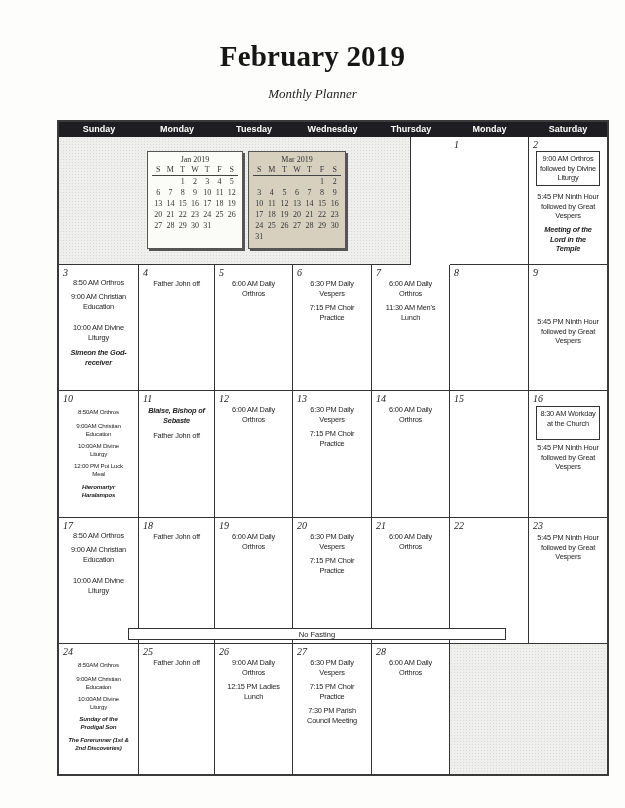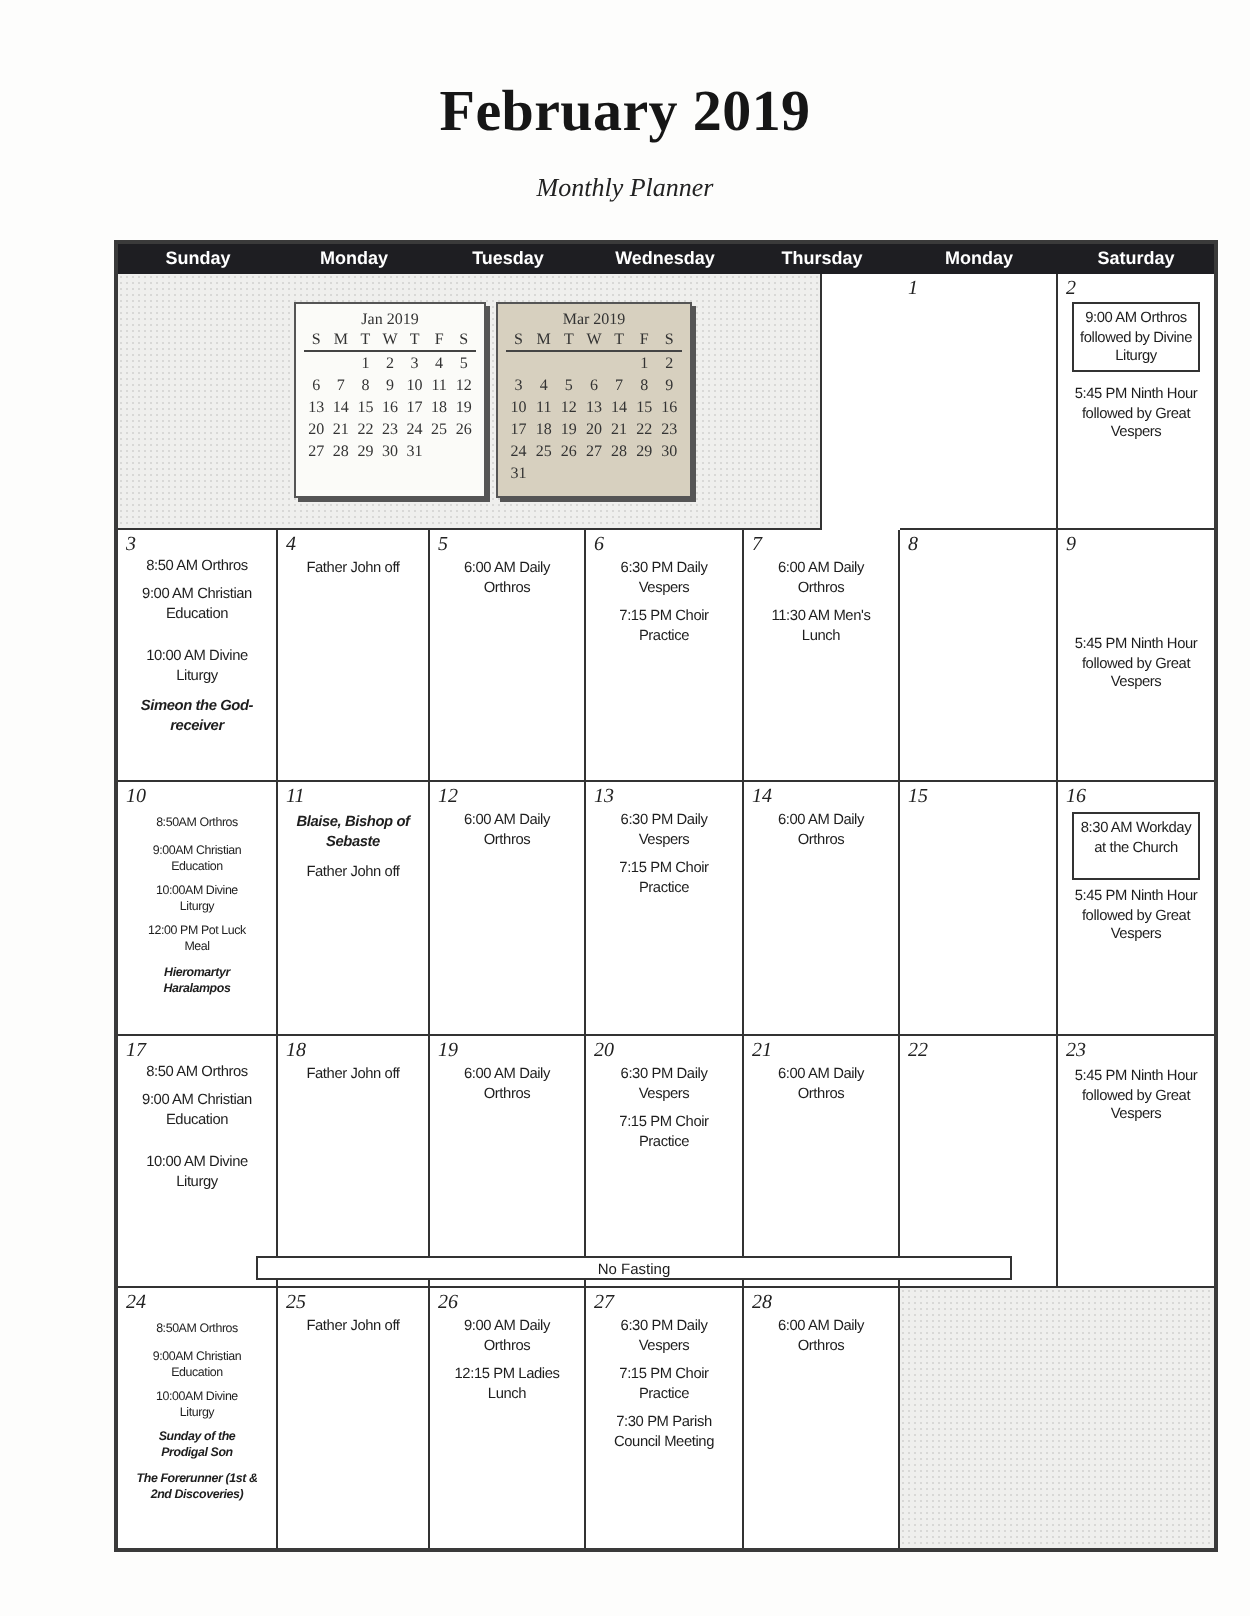--- a/index.html
+++ b/index.html
@@ -166,20 +166,21 @@
     </div>
   </div>
 
   <div class="cell" style="left:391px;top:15px;width:79px;height:128px">
     <span class="dnum">1</span>
   </div>
   <div class="cell" style="left:470px;top:15px;width:78px;height:128px;border-right:none">
     <span class="dnum">2</span>
     <div class="ev box" style="top:14px">9:00 AM Orthros followed by Divine Liturgy</div>
     <div class="ev" style="top:55px;padding:0 8px">5:45 PM Ninth Hour followed by Great Vespers</div>
+    <div class="ev feast" style="top:88px;padding:0 12px">Meeting of the Lord in the Temple</div>
   </div>
 
   <div class="cell" style="left:0;top:143px;width:80px;height:126px">
     <span class="dnum">3</span>
     <div class="ev" style="top:13px">8:50 AM Orthros</div>
     <div class="ev" style="top:27px;padding:0 10px">9:00 AM Christian Education</div>
     <div class="ev" style="top:58px;padding:0 12px">10:00 AM Divine Liturgy</div>
     <div class="ev feast" style="top:83px;padding:0 10px">Simeon the God-receiver</div>
   </div>
   <div class="cell" style="left:80px;top:143px;width:76px;height:126px">

